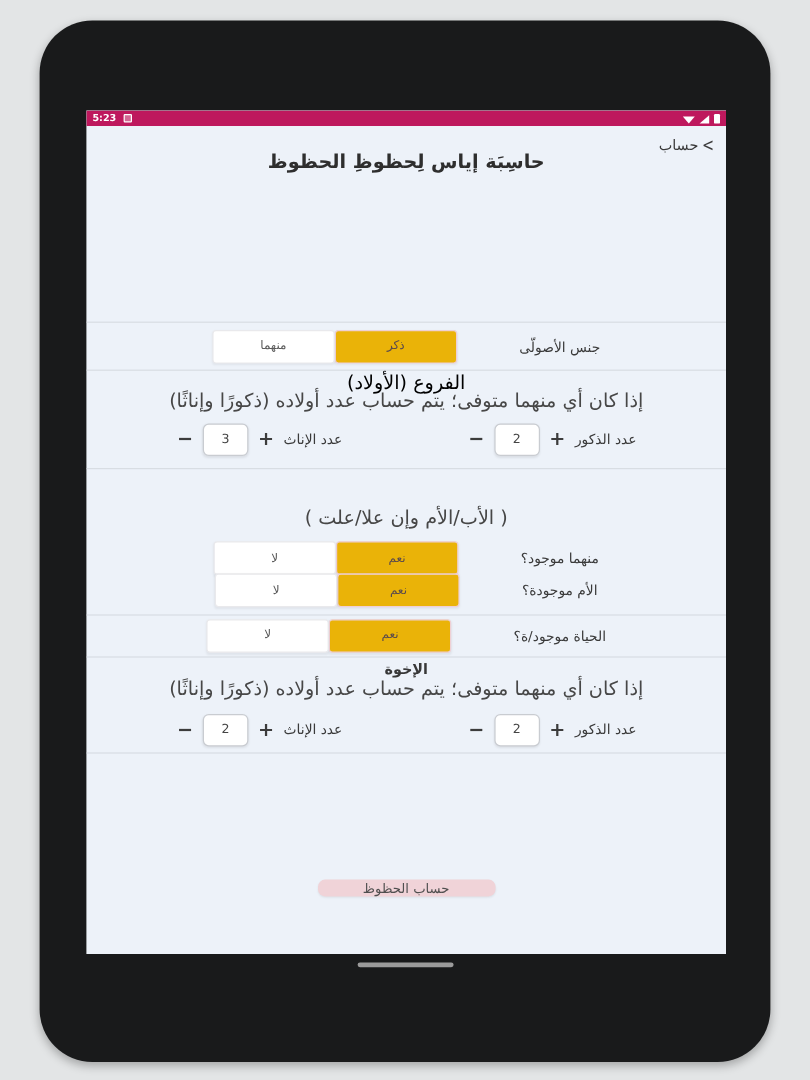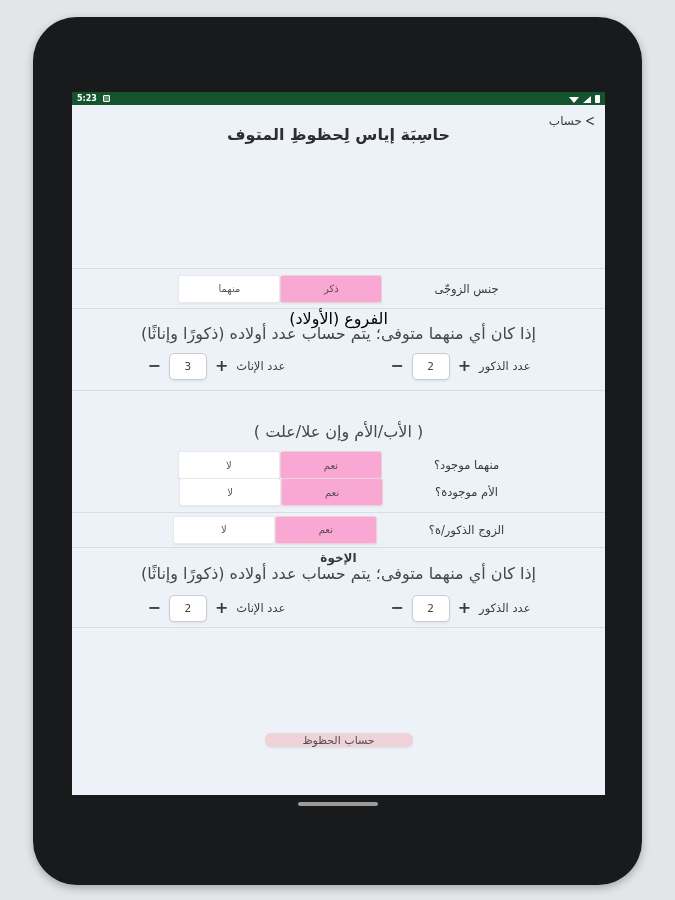--- a/index.html
+++ b/index.html
@@ -18,21 +18,21 @@
   .screen {
     position:absolute; left:39px; top:75px; width:533px; height:703px;
     background:#edf2f9; overflow:hidden;
   }
   .home-pill {
     position:absolute; left:50%; top:785px; transform:translateX(-50%);
     width:80px; height:4px; background:#9b9b9b; border-radius:2px;
   }
   
   .statusbar {
-    direction:ltr; height:13px; background:#14532d; color:#fff;
+    direction:ltr; height:13px; background:#be185d; color:#fff;
     display:flex; align-items:center; padding:0 5px; font-size:8px; font-weight:bold;
   }
   .sb-left { display:flex; align-items:center; gap:6px; }
   .sb-img-icon { width:7px; height:7px; border:1px solid #fff; border-radius:1px; background:rgba(255,255,255,.35); display:inline-block; }
   .sb-right { margin-left:auto; display:flex; align-items:flex-end; gap:4px; }
   .wifi-shape { width:0; height:0; border-left:5px solid transparent; border-right:5px solid transparent; border-top:6px solid #fff; }
   .signal-shape { width:0; height:0; border-left:8px solid transparent; border-bottom:7px solid #fff; }
   .battery-shape { width:5px; height:8px; background:#fff; border-radius:1px; }
   
   .app { position:relative; direction:rtl; height:690px; }
@@ -47,21 +47,21 @@
   .section-title { font-size:12px; font-weight:600; color:#383838; }
   .section-sub { font-size:16px; color:#474747; }
   .field-row { gap:52px; }
   .field-label { font-size:11.5px; color:#3a3a3a; }
   .seg { display:flex; }
   .seg-btn {
     width:102px; height:28px; display:flex; align-items:center; justify-content:center;
     font-size:10px; color:#5a5a5a; background:#ffffff; border:1px solid #e9e9ec;
     border-radius:3px; box-shadow:0 1px 2px rgba(0,0,0,.06); cursor:pointer;
   }
-  .seg-btn.selected { background:#f9a8d4; border-color:#eed0d5; color:#5a4a4d;font-family:Liberation Serif, serif; }
+  .seg-btn.selected { background:#eab308; border-color:#eed0d5; color:#5a4a4d; }
   .steppers { gap:104px; }
   .stepper { display:flex; align-items:center; gap:7px; }
   .step-btn { font-size:16px; font-weight:bold; color:#3c3c3c; line-height:1; cursor:pointer; padding:0 1px; }
   .step-box {
     width:38px; height:27px; background:#fff; border:1px solid #c9ccd1; border-radius:5px;
     display:flex; align-items:center; justify-content:center; font-size:10.5px; color:#444;
     box-shadow:0 1px 2px rgba(0,0,0,.08);
   }
   .calc-btn {
     top:628px; left:50%; right:auto; transform:translateX(-50%); position:absolute;
@@ -88,26 +88,26 @@
       </div>
     </div>
 
     <div class="app">
 
       <div class="back-link">
         <span class="back-chevron">&gt;</span>
         <span>حساب</span>
       </div>
 
-      <div class="band app-title">حاسِبَة إياس لِحظوظِ المتوف</div>
+      <div class="band app-title">حاسِبَة إياس لِحظوظِ الحظوظ</div>
 
       <div class="divider" style="top:163px"></div>
 
       <div class="band field-row" style="top:164px; height:39px">
-        <span class="field-label">جنس الزوجّى</span>
+        <span class="field-label">جنس الأصولّى</span>
         <div class="seg">
           <div class="seg-btn selected">ذكر</div>
           <div class="seg-btn">منهما</div>
         </div>
       </div>
 
       <div class="divider" style="top:203px"></div>
 
       <div class="band" style="top:206px; height:14px">الفروع (الأولاد)</div>
       <div class="band section-sub" style="top:221px; height:14px">إذا كان أي منهما متوفى؛ يتم حساب عدد أولاده (ذكورًا وإناثًا)</div>
@@ -143,21 +143,21 @@
         <span class="field-label">الأم موجودة؟</span>
         <div class="seg">
           <div class="seg-btn selected">نعم</div>
           <div class="seg-btn">لا</div>
         </div>
       </div>
 
       <div class="divider" style="top:407px"></div>
 
       <div class="band field-row" style="top:407px; height:35px">
-        <span class="field-label">الزوج الذكور/ة؟</span>
+        <span class="field-label">الحياة موجود/ة؟</span>
         <div class="seg">
           <div class="seg-btn selected">نعم</div>
           <div class="seg-btn">لا</div>
         </div>
       </div>
 
       <div class="divider" style="top:442px"></div>
 
       <div class="band section-title" style="top:446px; height:14px">الإخوة</div>
       <div class="band section-sub" style="top:461px; height:14px">إذا كان أي منهما متوفى؛ يتم حساب عدد أولاده (ذكورًا وإناثًا)</div>

